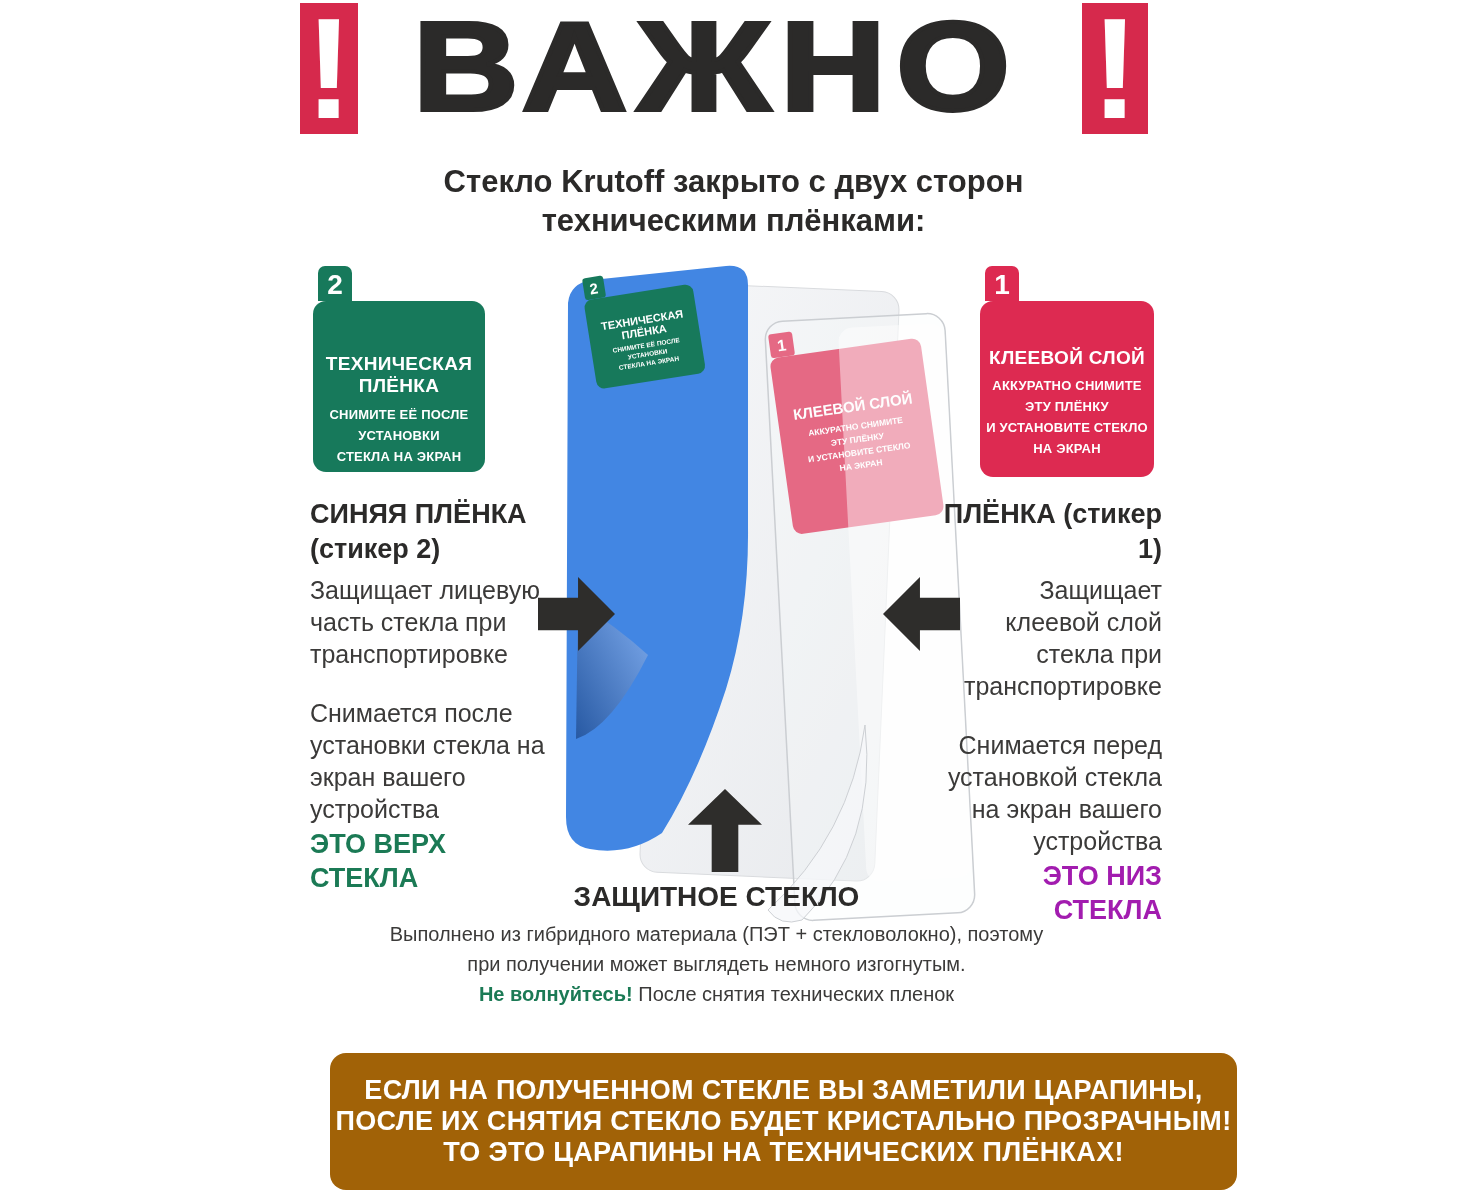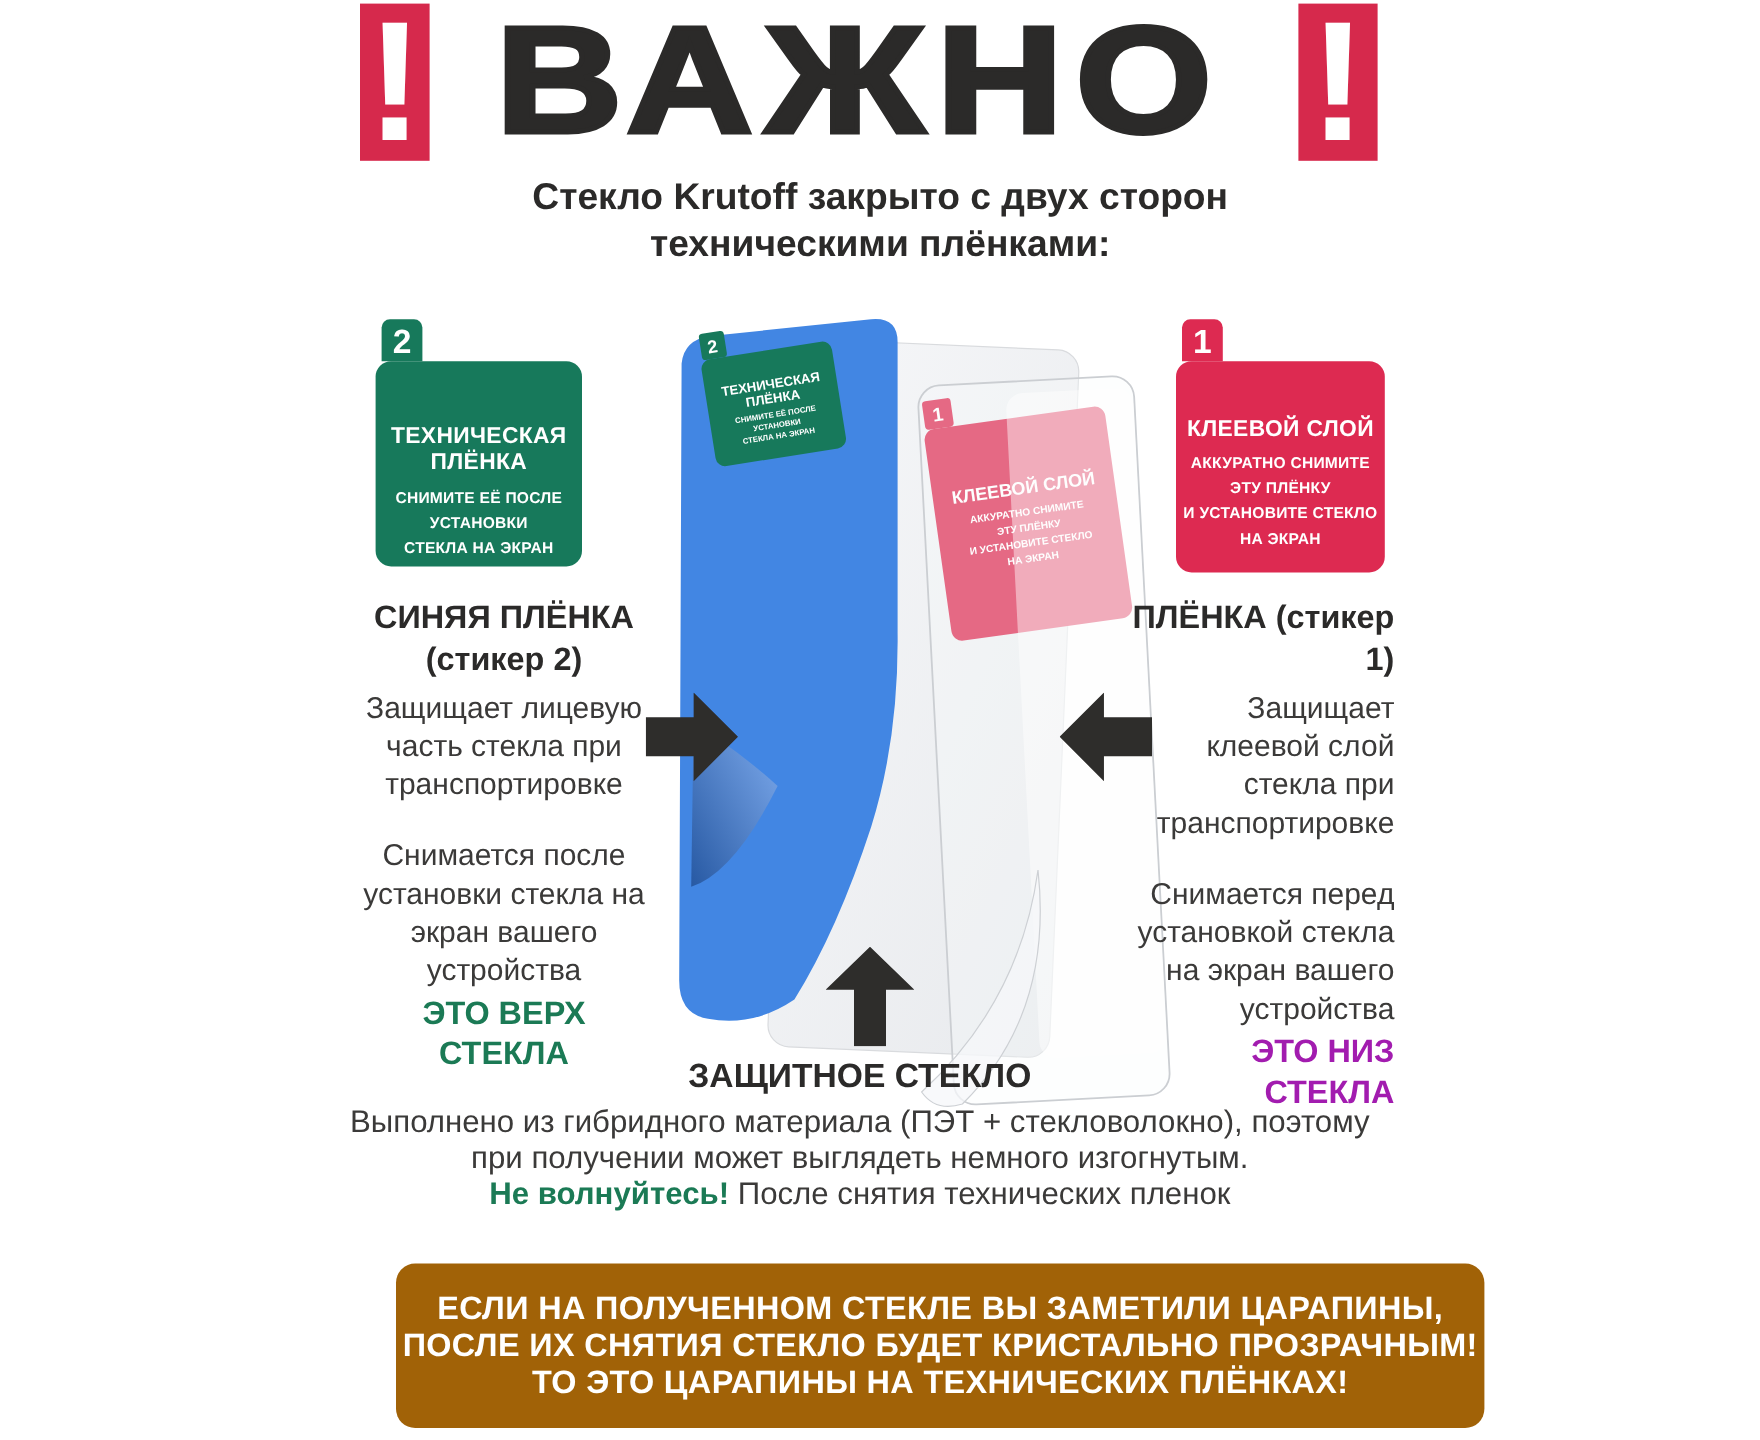--- a/index.html
+++ b/index.html
@@ -16,21 +16,21 @@
   .excl.left  { left:300px; }
   .excl.right { left:1082px; width:66px; }
   .page-title {
     position:absolute; left:352px; top:-4px; width:730px; height:142px;
     text-align:center; font-weight:bold; font-size:126px; line-height:142px;
     color:#2b2a29; letter-spacing:9px; white-space:nowrap;
   }
   .page-title .stretch { display:inline-block; transform:scaleX(1.16); transform-origin:center;
     -webkit-text-stroke:4px #2b2a29; }
   .subtitle {
-    position:absolute; left:0; top:144px; width:1467px; text-align:center;
+    position:absolute; left:0; top:162px; width:1467px; text-align:center;
     font-weight:bold; font-size:31px; line-height:39px; color:#2b2a29;
   }
   
   .sticker { position:absolute; }
   .sticker .tab {
     margin-left:5px; width:34px; height:35px; border-radius:7px 7px 0 0;
     color:#fff; font-weight:bold; font-size:28px; line-height:38px; text-align:center;
   }
   .sticker .body {
     border-radius:13px; color:#fff; text-align:center;
@@ -55,32 +55,32 @@
   
   .arrow { position:absolute; background:#2e2d2b; }
   .arrow-right { left:538px; top:577px; width:77px; height:74px;
     clip-path:polygon(0 28%, 52% 28%, 52% 0, 100% 50%, 52% 100%, 52% 72%, 0 72%); }
   .arrow-left  { left:883px; top:577px; width:77px; height:74px;
     clip-path:polygon(100% 28%, 48% 28%, 48% 0, 0 50%, 48% 100%, 48% 72%, 100% 72%); }
   .arrow-up    { left:688px; top:789px; width:74px; height:83px;
     clip-path:polygon(50% 0, 100% 43%, 68% 43%, 68% 100%, 32% 100%, 32% 43%, 0 43%); }
   
   .info { position:absolute; top:497px; font-size:25px; line-height:32px; color:#3b3a39; }
-  .info-left  { left:300px; width:240px; text-align:center; }
+  .info-left  { left:310px; width:240px; text-align:left; }
   .info-right { left:940px; width:222px; text-align:right; }
   .info-heading { font-weight:bold; font-size:27px; line-height:35px; color:#2b2a29; }
   .info .para1 { margin-top:7px; }
   .info .para2 { margin-top:27px; }
   .footnote { font-weight:bold; font-size:27px; line-height:34px; margin-top:2px; }
   .footnote.green { color:#1b7a55; }
   .footnote.red   { color:#a21caf; }
   
   .glass-info { position:absolute; left:0; top:881px; width:1433px; text-align:center; }
   .glass-heading { font-weight:bold; font-size:28px; line-height:32px; color:#2b2a29; }
-  .glass-line { font-size:26px; line-height:30px; color:#3b3a39; }
+  .glass-line { font-size:20px; line-height:30px; color:#3b3a39; }
   .glass-line.first { margin-top:6px; }
   .hl-green { color:#1b7a55; font-weight:bold; }
   
   .banner {
     position:absolute; left:330px; top:1053px; width:907px; height:137px;
     background:#a16207; border-radius:16px; color:#fff;
     display:flex; flex-direction:column; justify-content:center; text-align:center;
   }
   .banner div { font-weight:bold; font-size:27px; line-height:31px; letter-spacing:0.3px; }
 </style>

